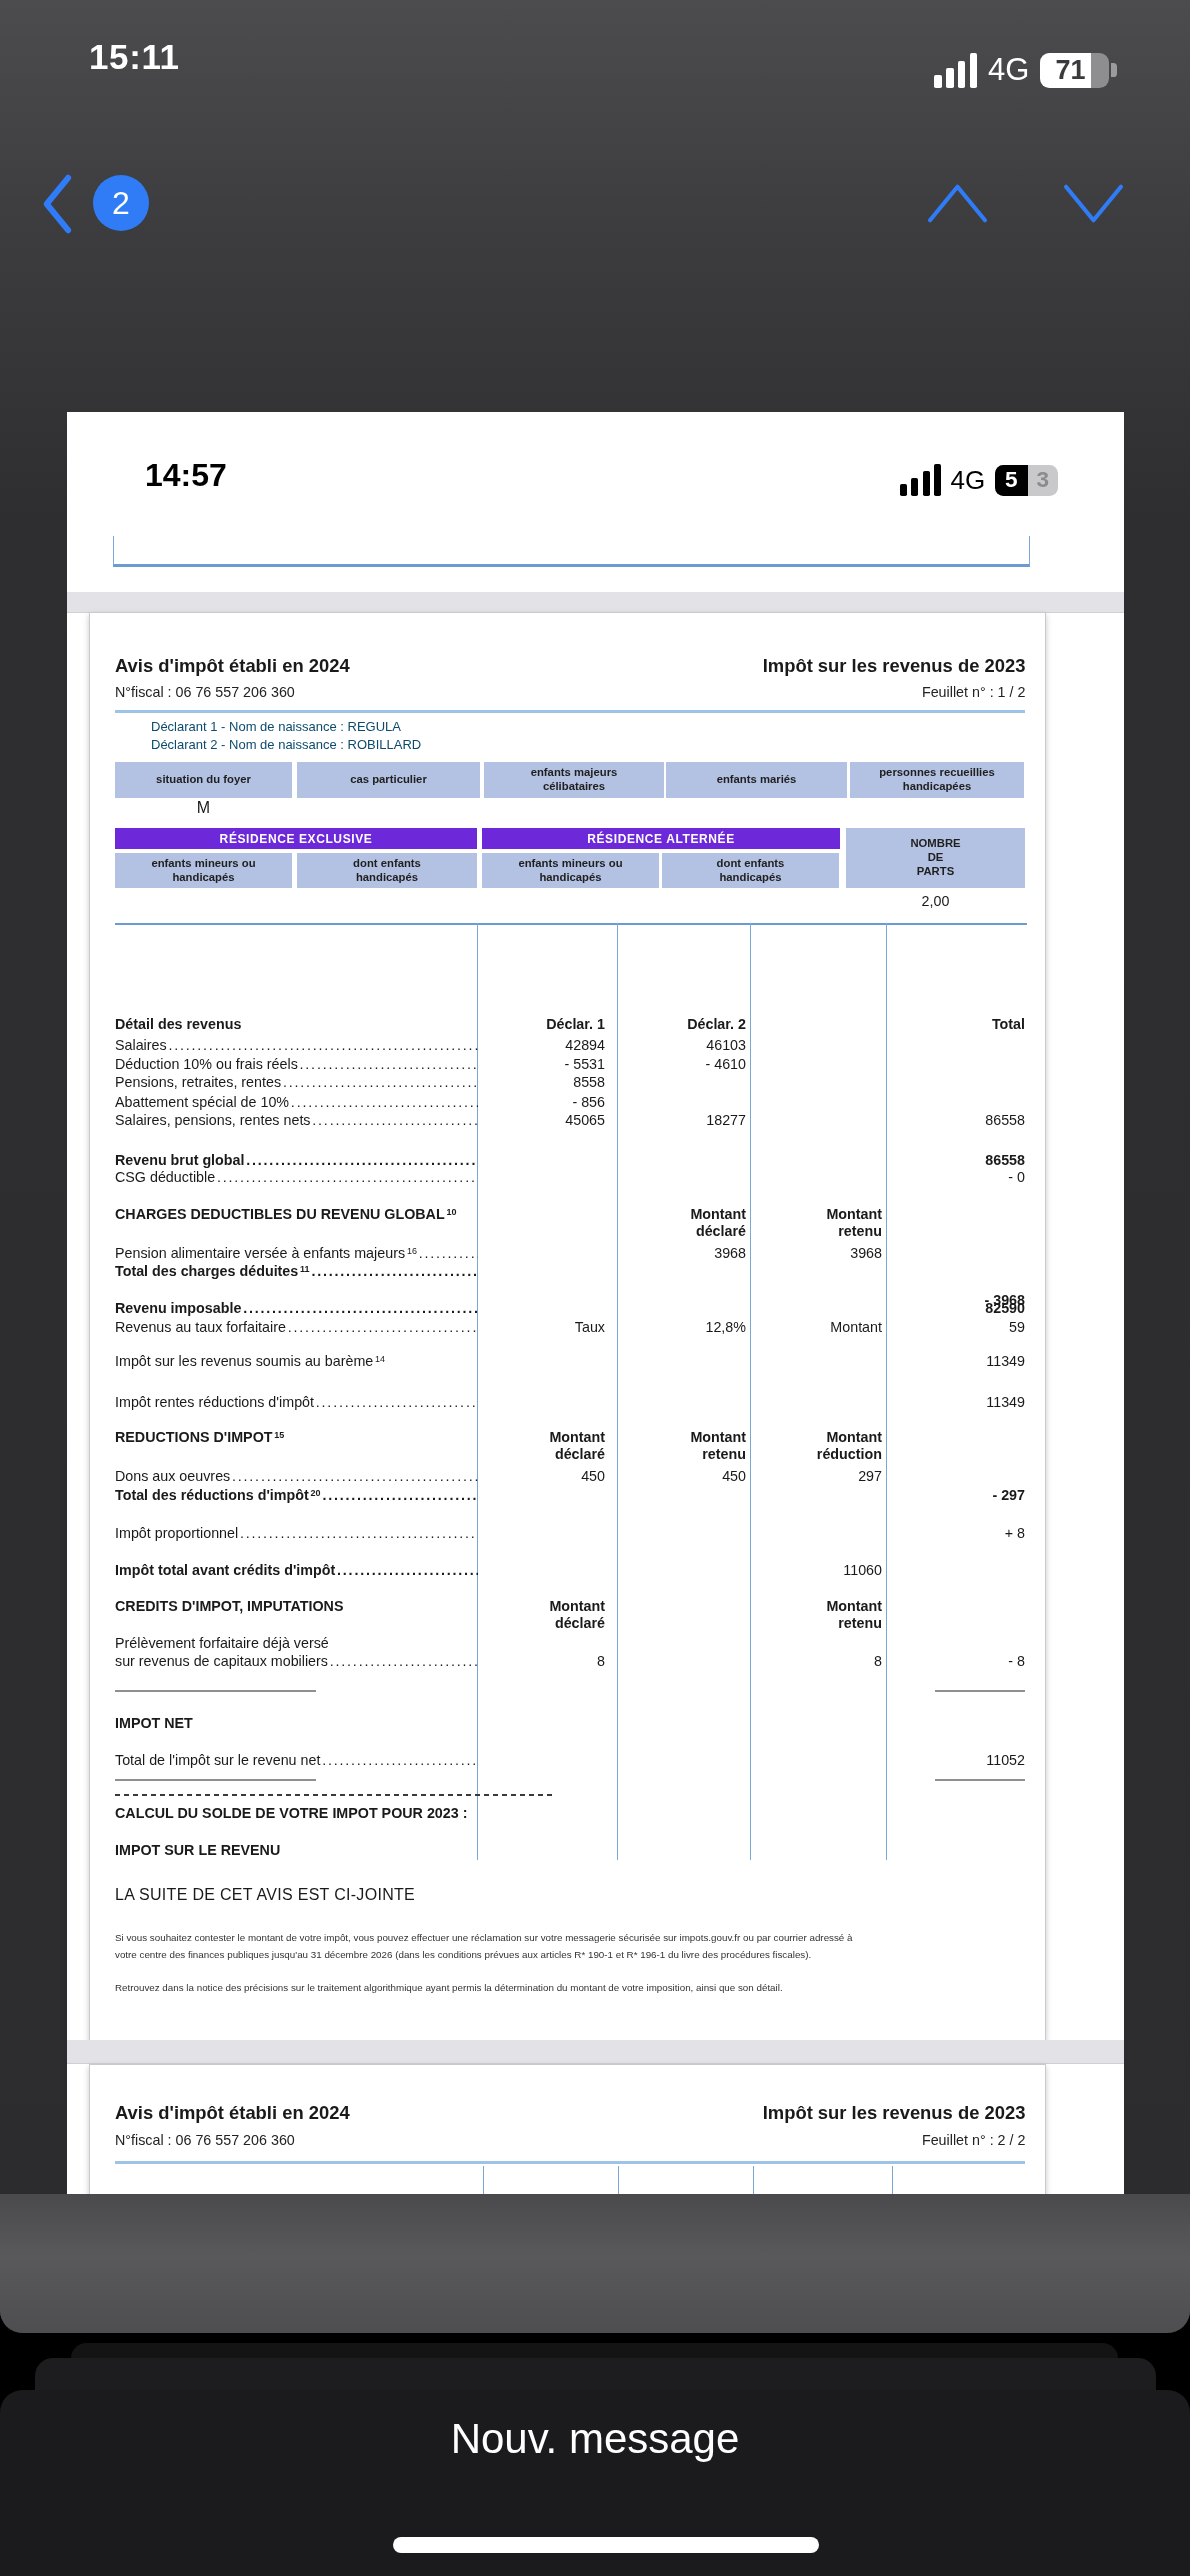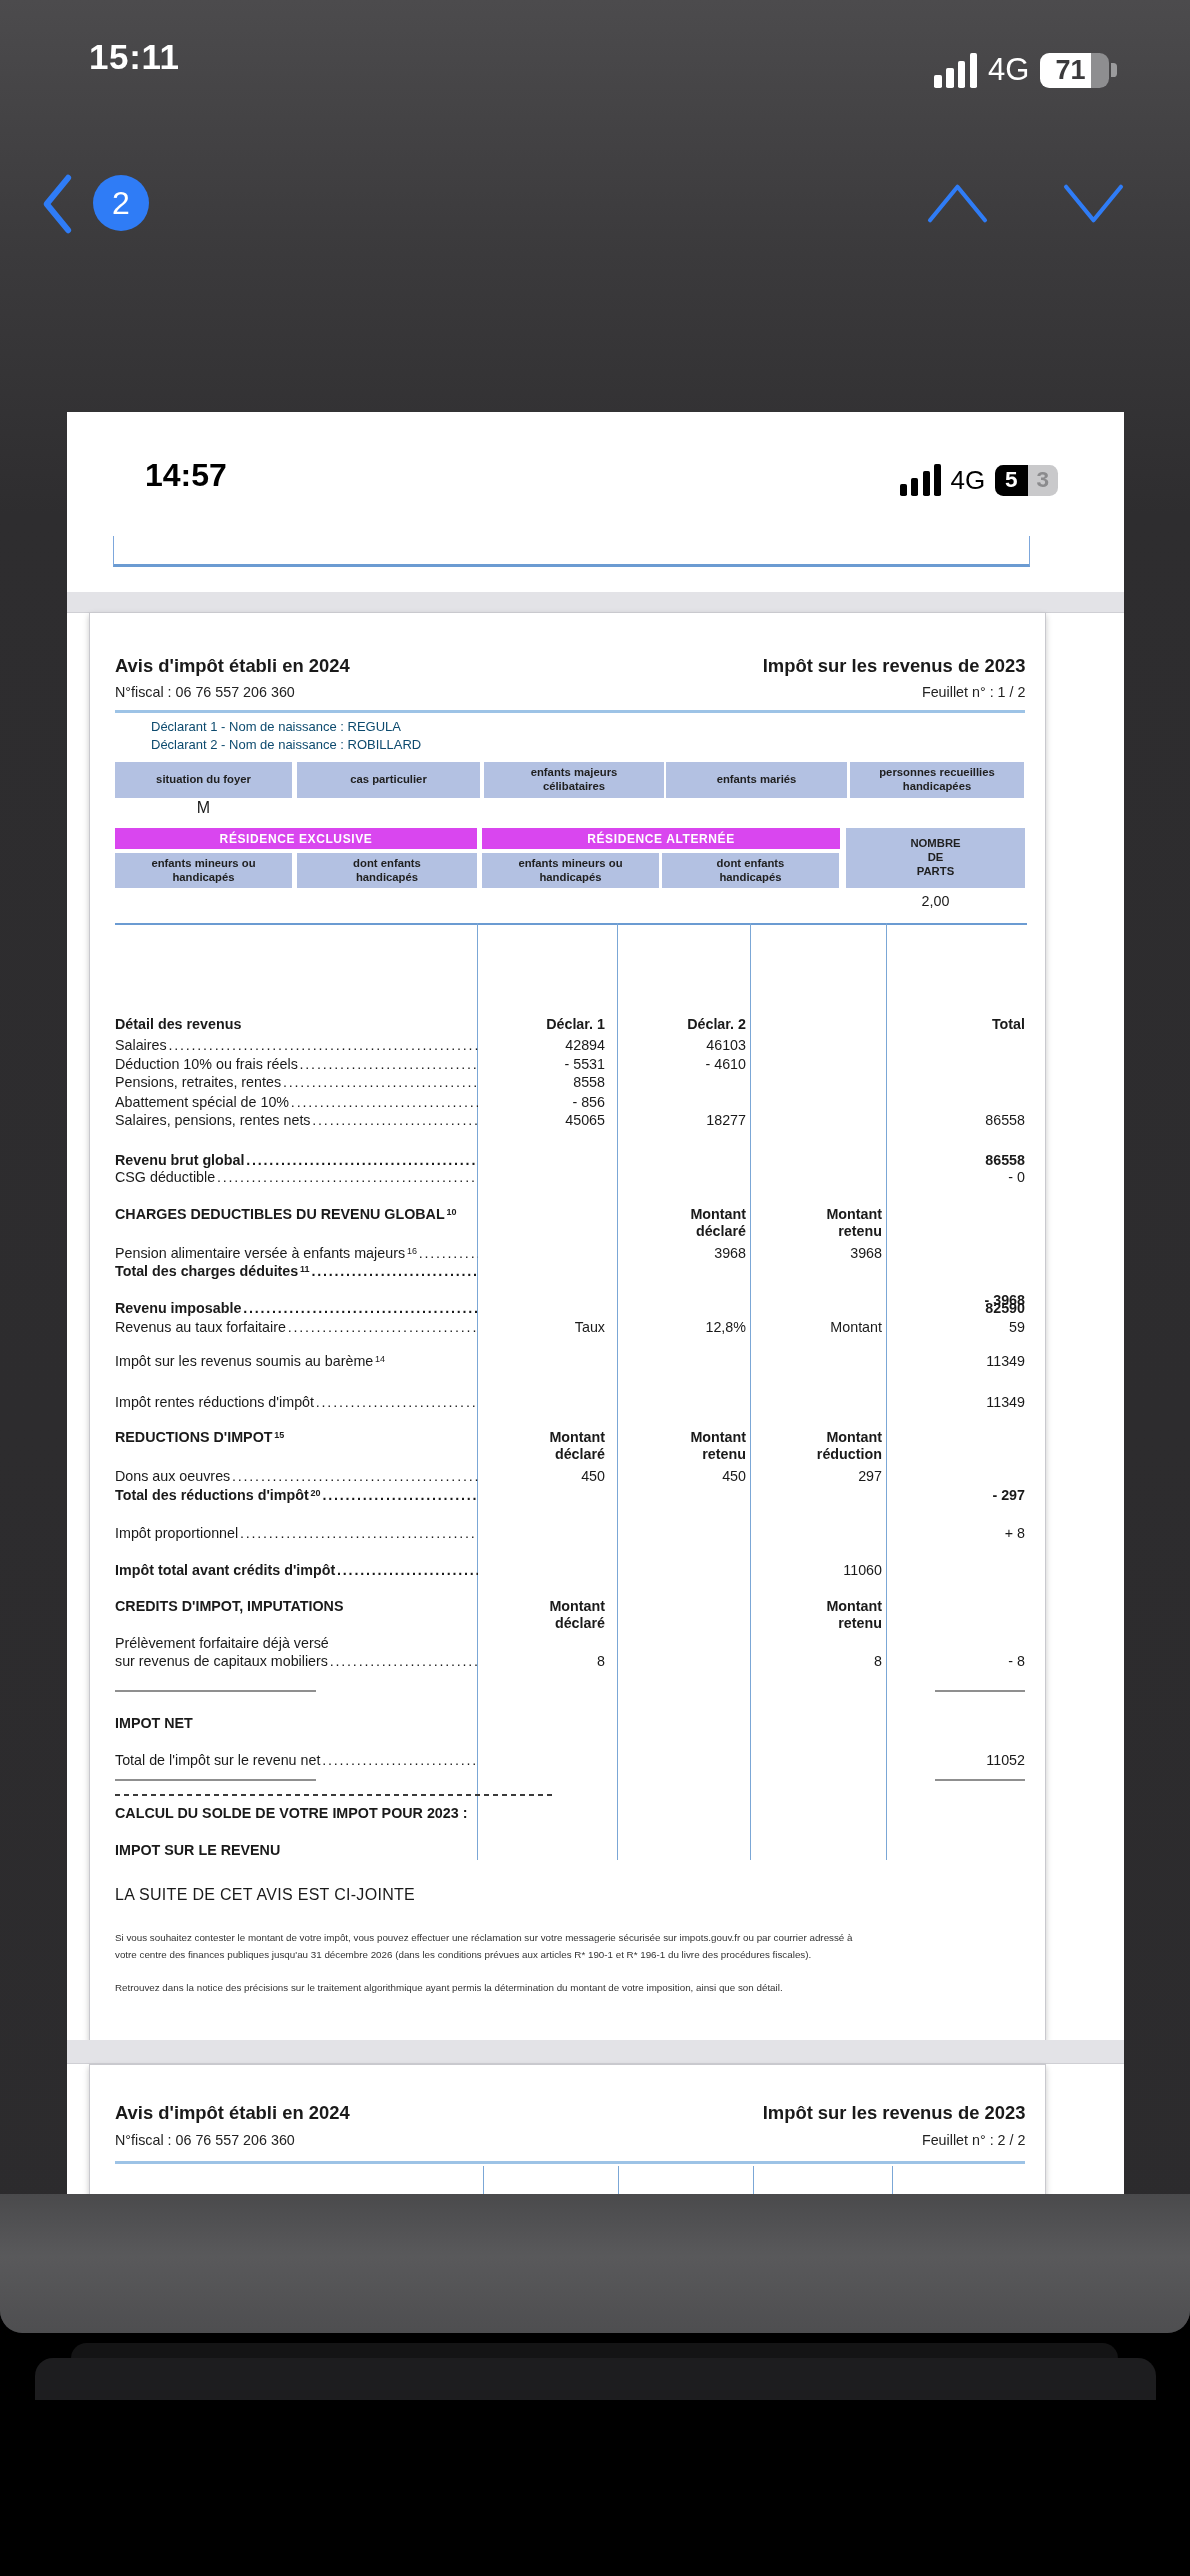--- a/index.html
+++ b/index.html
@@ -41,21 +41,21 @@
   .page2{left:22px;top:1652px;width:955px;height:143px;border-bottom:none;}
 
   
   .doc{color:#1a1a1a;}
   .t-big{font-size:18.4px;font-weight:bold;white-space:nowrap;}
   .t-med{font-size:14.3px;white-space:nowrap;color:#222;}
   .t-dec{font-size:13px;white-space:nowrap;color:#0c4a6e;margin-left:36px;}
   .blue-rule{height:3px;background:#9dc3e6;}
   .hcell{background:#b3c1e2;display:flex;align-items:center;justify-content:center;text-align:center;
          font-size:11.3px;font-weight:bold;color:#1f1f1f;line-height:13.7px;}
-  .rbar{background:#d946ef;display:flex;align-items:center;justify-content:center;
+  .rbar{background:#6d28d9;display:flex;align-items:center;justify-content:center;
         color:#fff;font-size:12px;font-weight:bold;letter-spacing:0.6px;}
   .vline{width:1.2px;background:#7ba7d6;}
   .top-border{height:2.4px;background:#6b9bd2;}
 
   .row{position:absolute;left:0;width:955px;font-size:14.3px;line-height:17px;color:#1a1a1a;}
   .row .lbl{position:absolute;left:25px;top:0;display:flex;overflow:hidden;white-space:nowrap;}
   .row .dots{flex:1;overflow:hidden;white-space:nowrap;letter-spacing:1.8px;margin-left:1.8px;}
   .row sup{font-size:9px;vertical-align:top;position:relative;top:-2.4px;margin-left:1.8px;}
   .cell{position:absolute;top:0;text-align:right;white-space:pre-line;}
   .c-b{left:396px;width:119px;} .c-c{left:537px;width:119px;}
@@ -411,14 +411,18 @@
       
       
       
       
     </div>
   </div>
 
   <div class="abs stack1"></div>
   <div class="abs stack2"></div>
 
+  <div class="abs sheet">
+    <div class="sheet-title">Nouv. message</div>
+    <div class="home-bar"></div>
+  </div>
 </div>
 
 
 </body></html>

